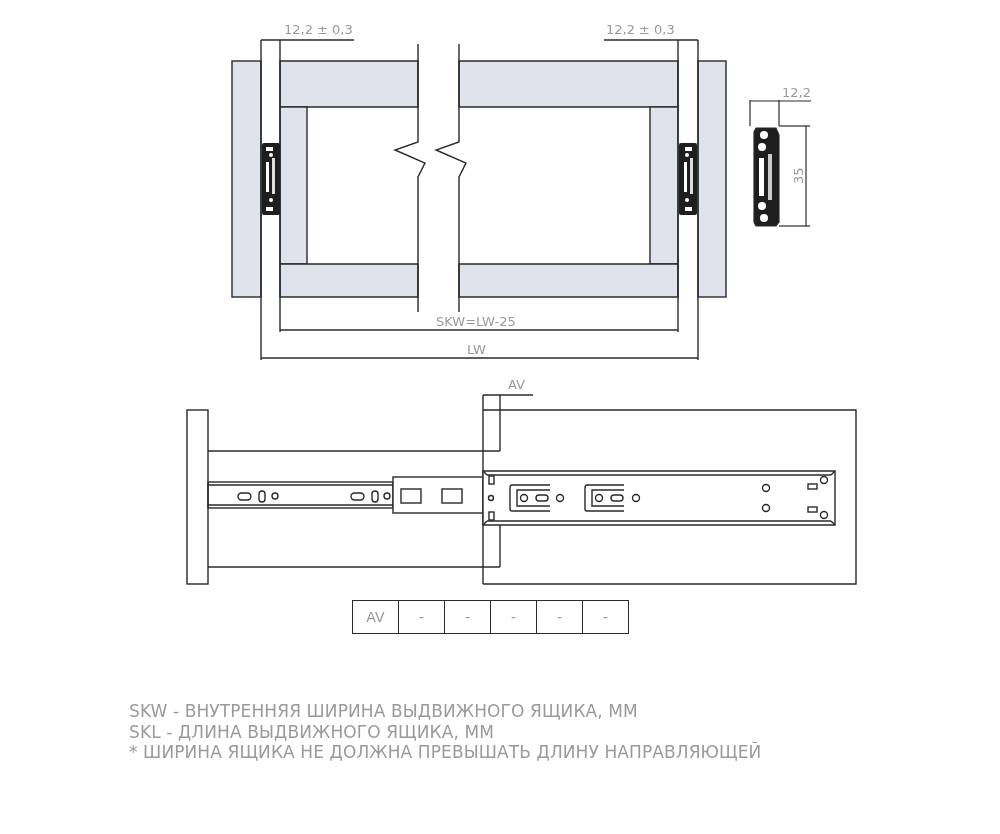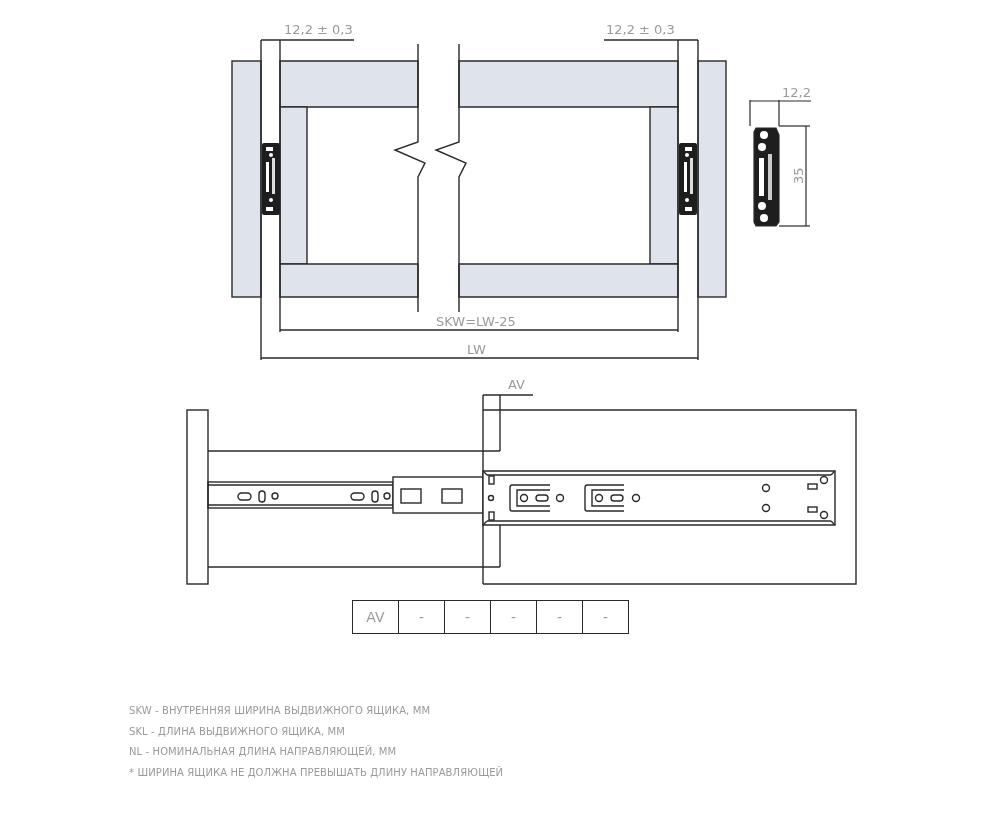--- a/index.html
+++ b/index.html
@@ -1,21 +1,21 @@
 <!DOCTYPE html>
 <html><head>
 <meta charset="utf-8">
 <style>
   html, body { margin: 0; padding: 0; background: #ffffff; }
   body { width: 1000px; height: 834px; position: relative; overflow: hidden;
          font-family: "DejaVu Sans", sans-serif; }
   svg { position: absolute; left: 0; top: 0; }
   .dimtext { font-family: "DejaVu Sans", sans-serif; font-size: 13px; fill: #9a9a9a; }
   .legend { position: absolute; left: 129px; top: 701px;
-            font-family: "DejaVu Sans", sans-serif; font-size: 10px; color: #9a9a9a;
+            font-family: "DejaVu Sans", sans-serif; font-size: 17px; color: #9a9a9a;
             line-height: 20.5px; letter-spacing: 0.1px; }
   .legend div { white-space: nowrap; }
   table.spec { position: absolute; left: 352px; top: 600px; border-collapse: collapse; }
   table.spec td { border: 1.5px solid #2a2a2a; height: 32px; text-align: center;
                   font-family: "DejaVu Sans", sans-serif; font-size: 14px; color: #9a9a9a; padding: 0; }
   table.spec td.h { width: 45px; }
   table.spec td.v { width: 45px; }
 </style>
 </head>
 <body>
@@ -174,15 +174,14 @@
     <td class="v">-</td>
     <td class="v">-</td>
     <td class="v">-</td>
   </tr>
 </tbody>
   </table>
 
 <div class="legend">
   <div>SKW - ВНУТРЕННЯЯ ШИРИНА ВЫДВИЖНОГО ЯЩИКА, ММ</div>
   <div>SKL - ДЛИНА ВЫДВИЖНОГО ЯЩИКА, ММ</div>
-  <div>NL - НОМИНАЛЬНАЯ ДЛИНА НАПРАВЛЯЮЩЕЙ, ММ</div>
   <div>* ШИРИНА ЯЩИКА НЕ ДОЛЖНА ПРЕВЫШАТЬ ДЛИНУ НАПРАВЛЯЮЩЕЙ</div>
 </div>
 
 </body></html>

